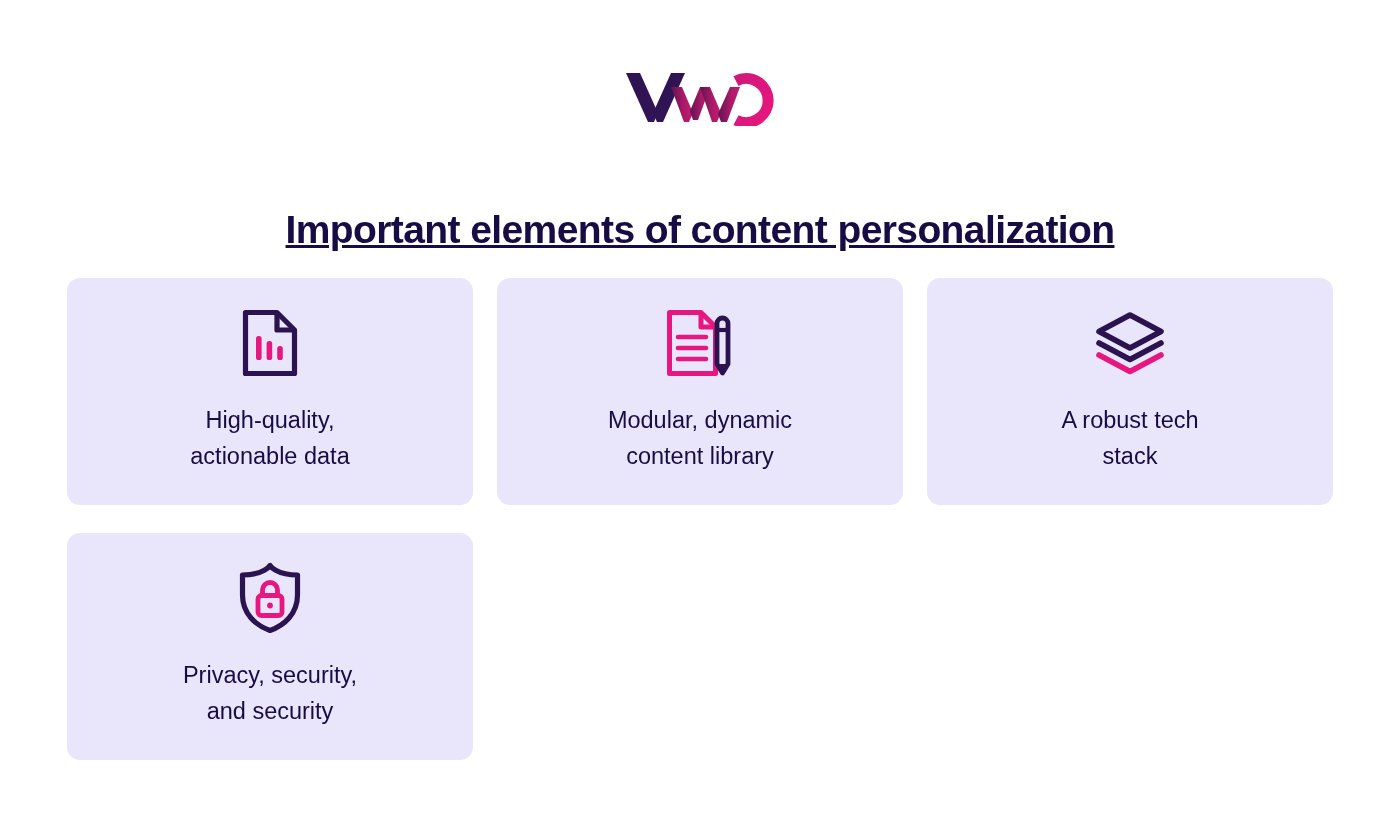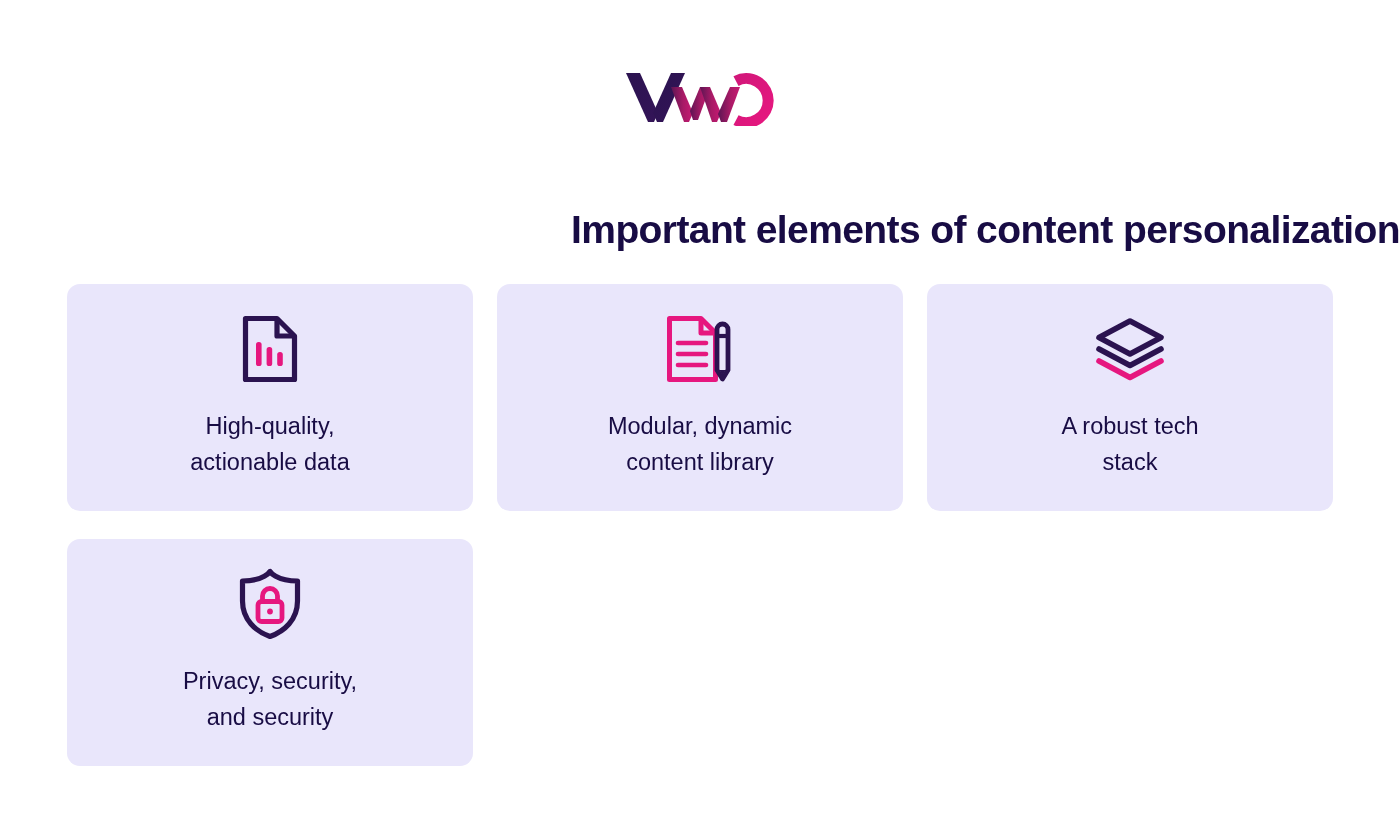--- a/index.html
+++ b/index.html
@@ -27,40 +27,40 @@
     justify-content: center;
   }
   .logo-svg { display: block; }
 
   
   .page-title {
     position: absolute;
     top: 180px;
     left: 0;
     width: 1400px;
-    text-align: right;
+    text-align: center;
     font-size: 39px;
     font-weight: bold;
     letter-spacing: -0.6px;
     color: #180c44;
     line-height: 1.25;
+    text-decoration: underline;
   }
 
   
   .grid {
     position: absolute;
     left: 67px;
     top: 278px;
     width: 1308px;
     display: grid;
     grid-template-columns: repeat(3, 406px);
     grid-template-rows: repeat(2, 227px);
     column-gap: 24px;
     row-gap: 28px;
-    margin-top: 6px;
   }
   .card {
     background: #e9e6fb;
     border-radius: 13px;
     display: flex;
     flex-direction: column;
     align-items: center;
     justify-content: center;
     box-sizing: border-box;
     padding: 18px 20px 22px 20px;

